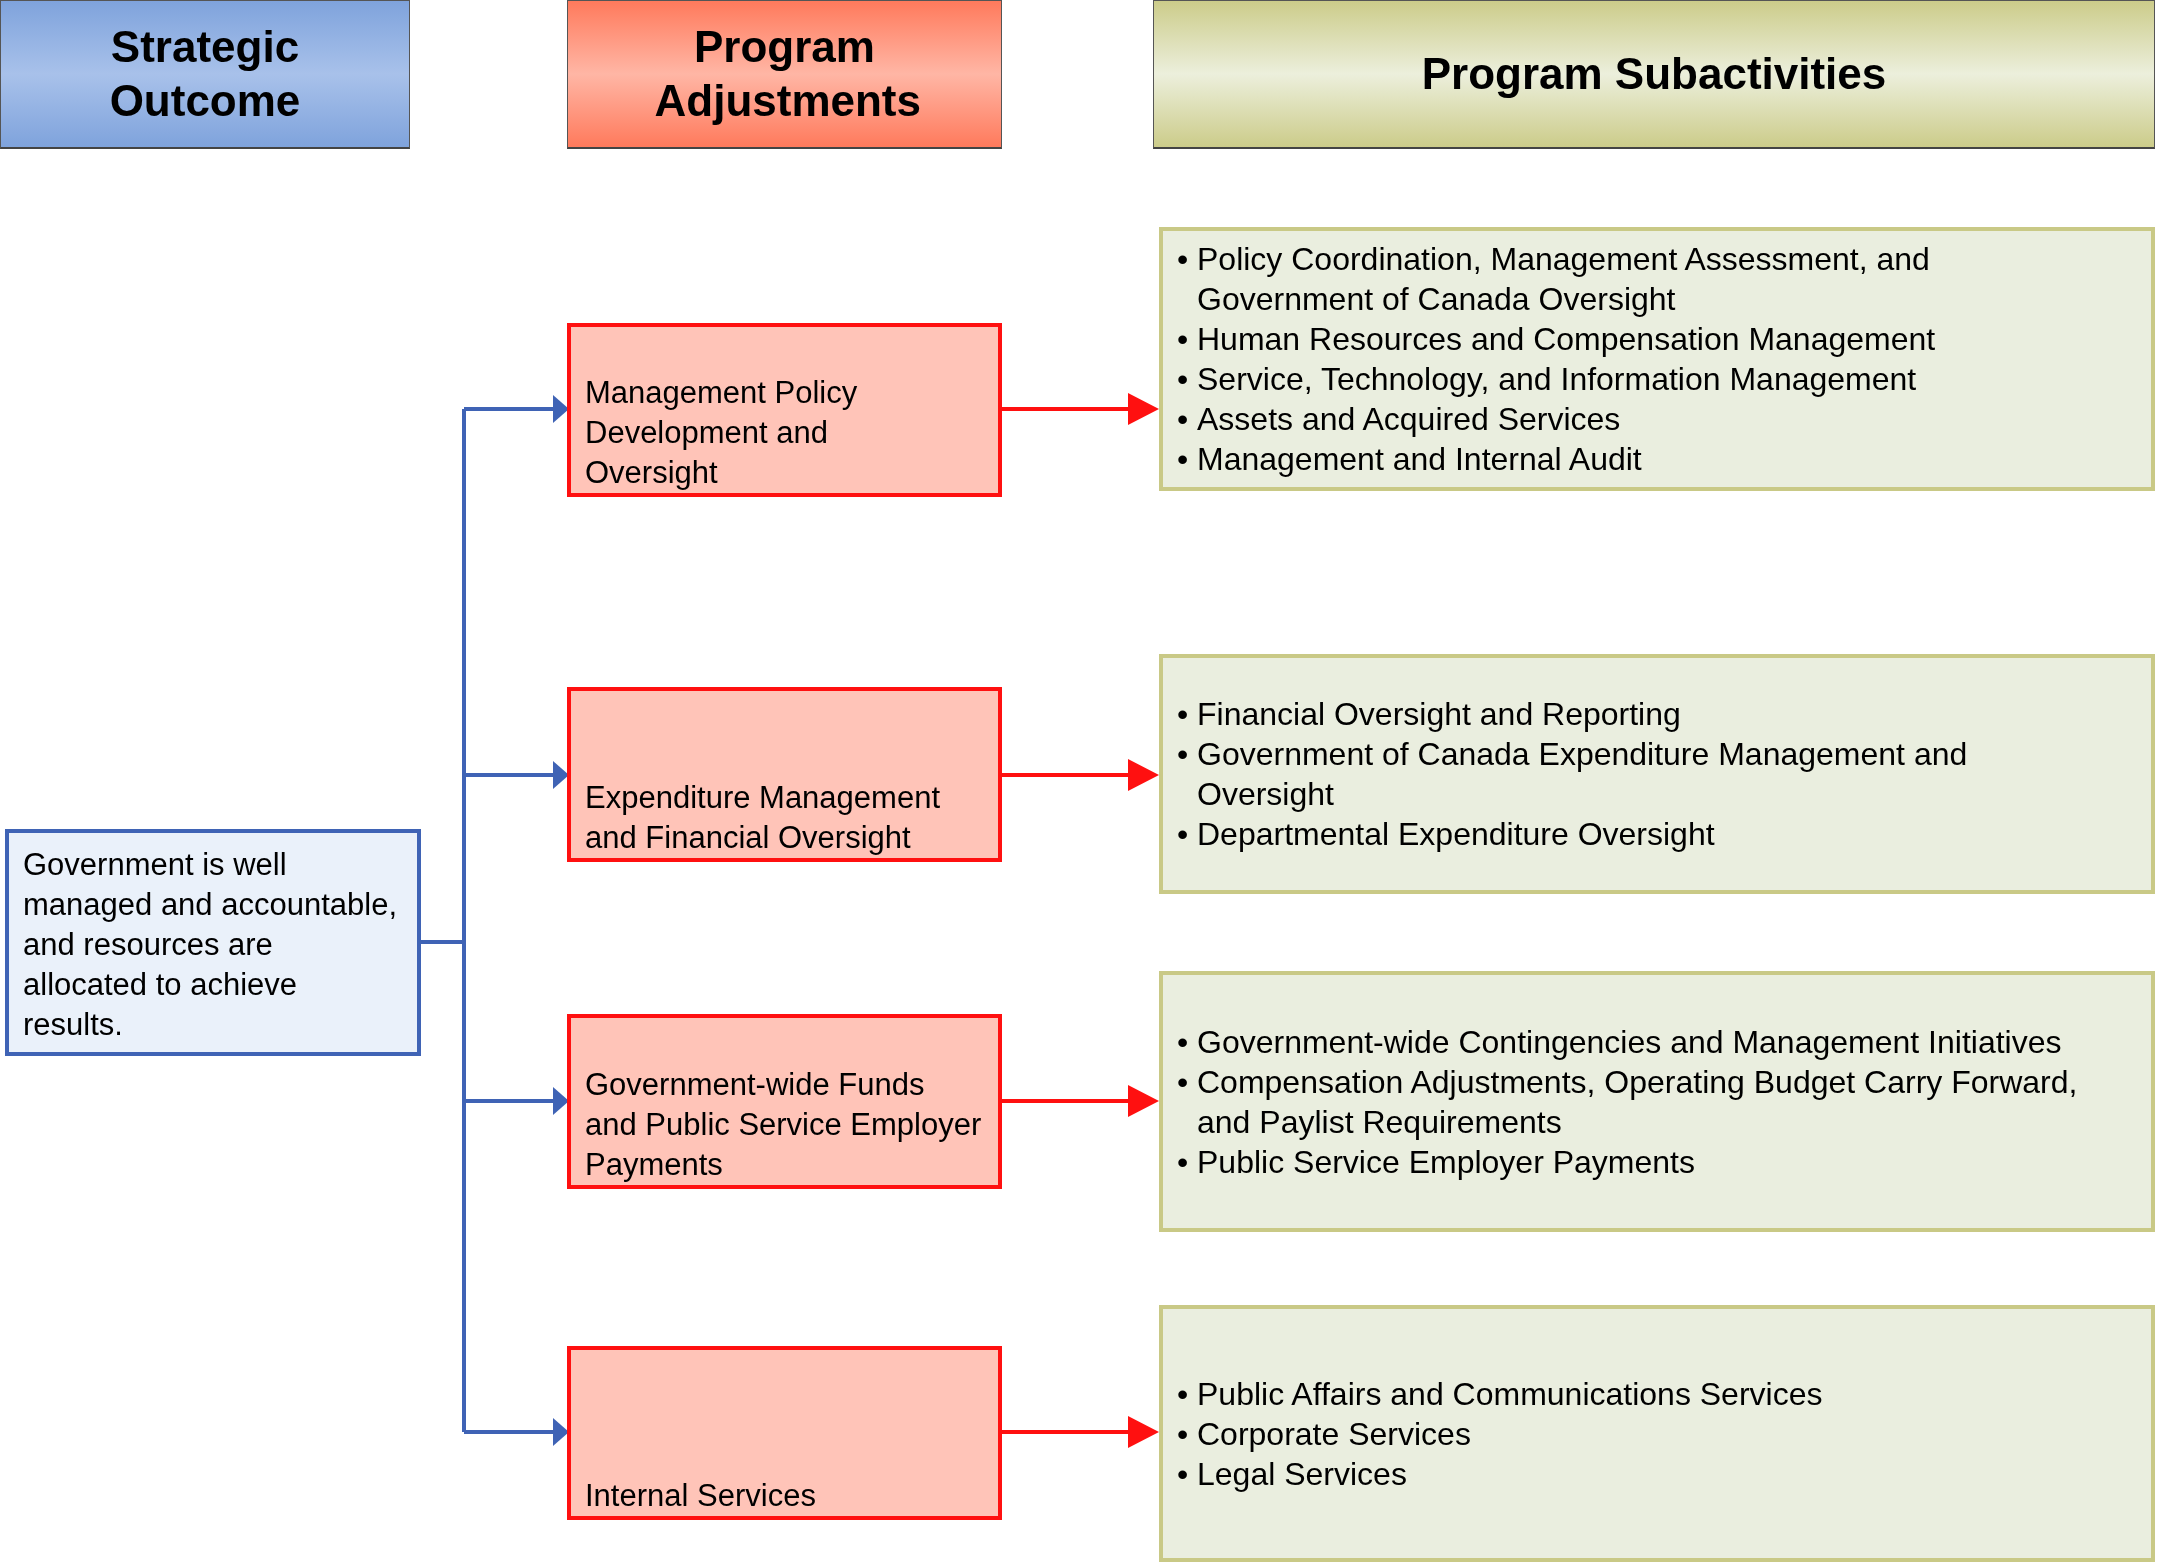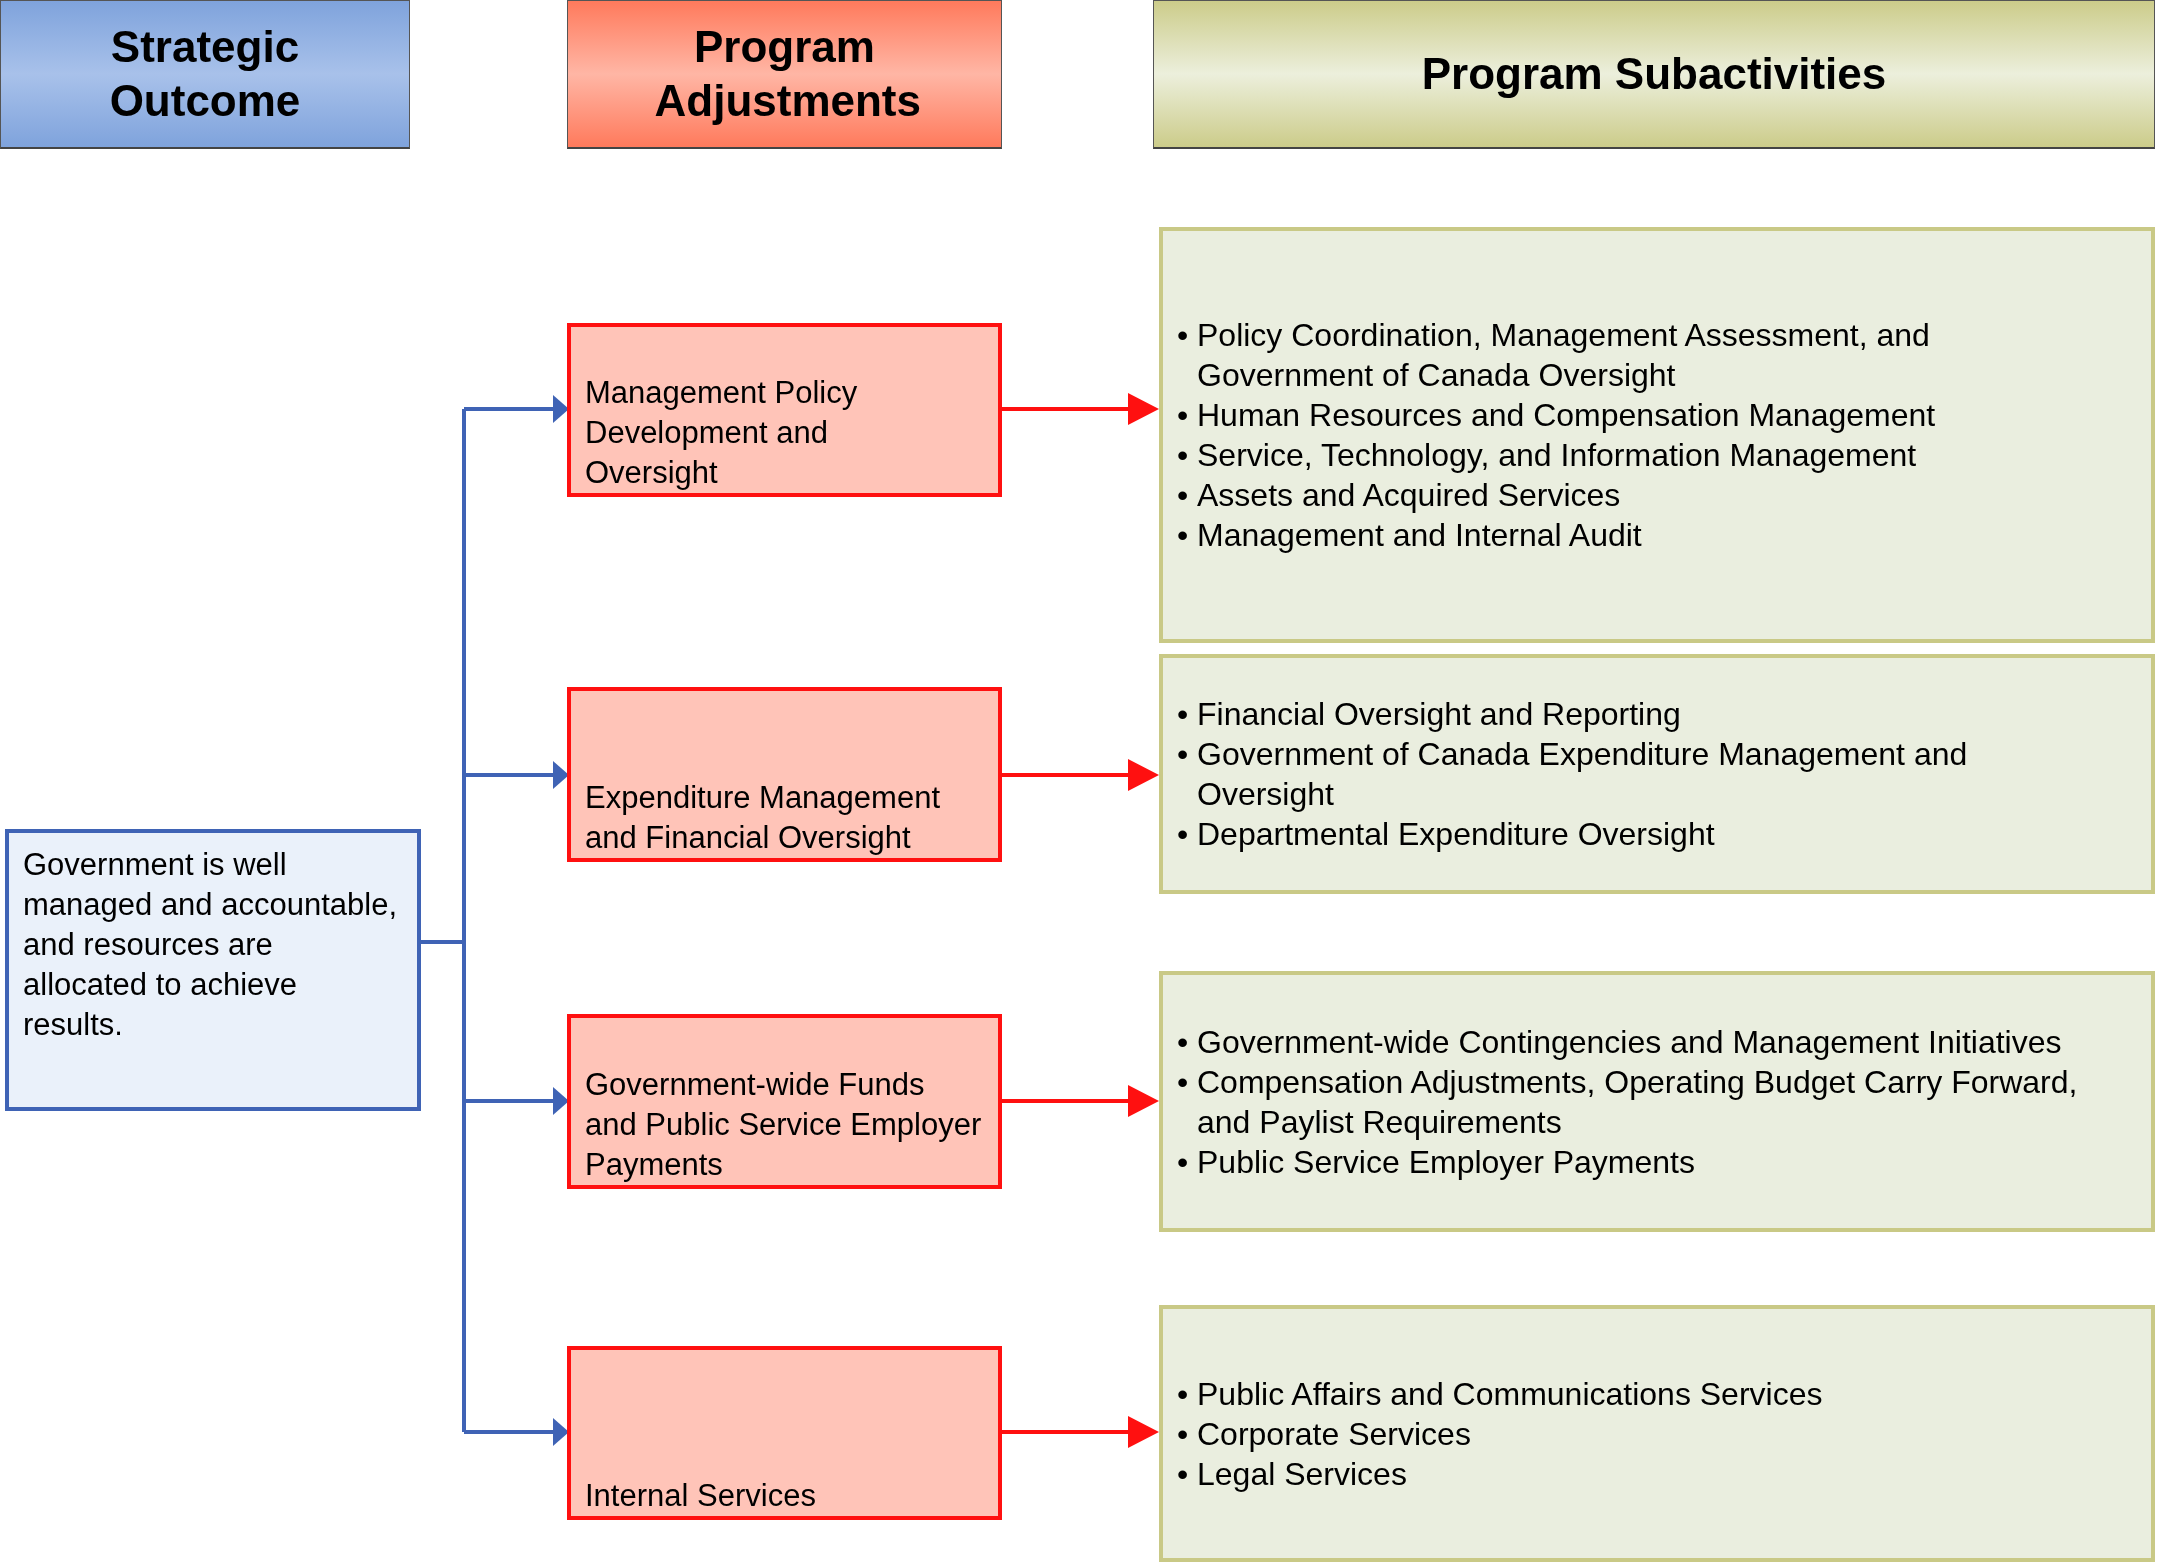--- a/index.html
+++ b/index.html
@@ -52,38 +52,38 @@
     <line x1="1002" y1="1432" x2="1132" y2="1432"></line>
   </g>
   <g fill="#ff1010">
     <polygon points="1128,393 1159,409 1128,425"></polygon>
     <polygon points="1128,759 1159,775 1128,791"></polygon>
     <polygon points="1128,1085 1159,1101 1128,1117"></polygon>
     <polygon points="1128,1416 1159,1432 1128,1448"></polygon>
   </g>
 </svg>
 
-<div class="abs strategic" style="left:5px;top:829px;width:416px;height:282px;">
+<div class="abs strategic" style="left:5px;top:829px;width:416px;height:227px;">
   <span>Government is well managed and accountable, and resources are allocated to achieve results.</span>
 </div>
 
 <div class="abs activity" style="left:567px;top:323px;width:435px;height:174px;">
   <span style="width:330px;">Management Policy Development and Oversight</span>
 </div>
 <div class="abs activity" style="left:567px;top:687px;width:435px;height:175px;">
   <span style="width:400px;">Expenditure Management and Financial Oversight</span>
 </div>
 <div class="abs activity" style="left:567px;top:1014px;width:435px;height:175px;">
   <span style="width:400px;">Government-wide Funds and Public Service Employer Payments</span>
 </div>
 <div class="abs activity" style="left:567px;top:1346px;width:435px;height:174px;">
   <span>Internal Services</span>
 </div>
 
-<div class="abs sub" style="left:1159px;top:227px;width:996px;height:416px;">
+<div class="abs sub" style="left:1159px;top:227px;width:996px;height:264px;">
   <ul style="width:830px;">
     <li>Policy Coordination, Management Assessment, and Government of Canada Oversight</li>
     <li>Human Resources and Compensation Management</li>
     <li>Service, Technology, and Information Management</li>
     <li>Assets and Acquired Services</li>
     <li>Management and Internal Audit</li>
   </ul>
 </div>
 <div class="abs sub" style="left:1159px;top:654px;width:996px;height:240px;">
   <ul style="width:870px;">

